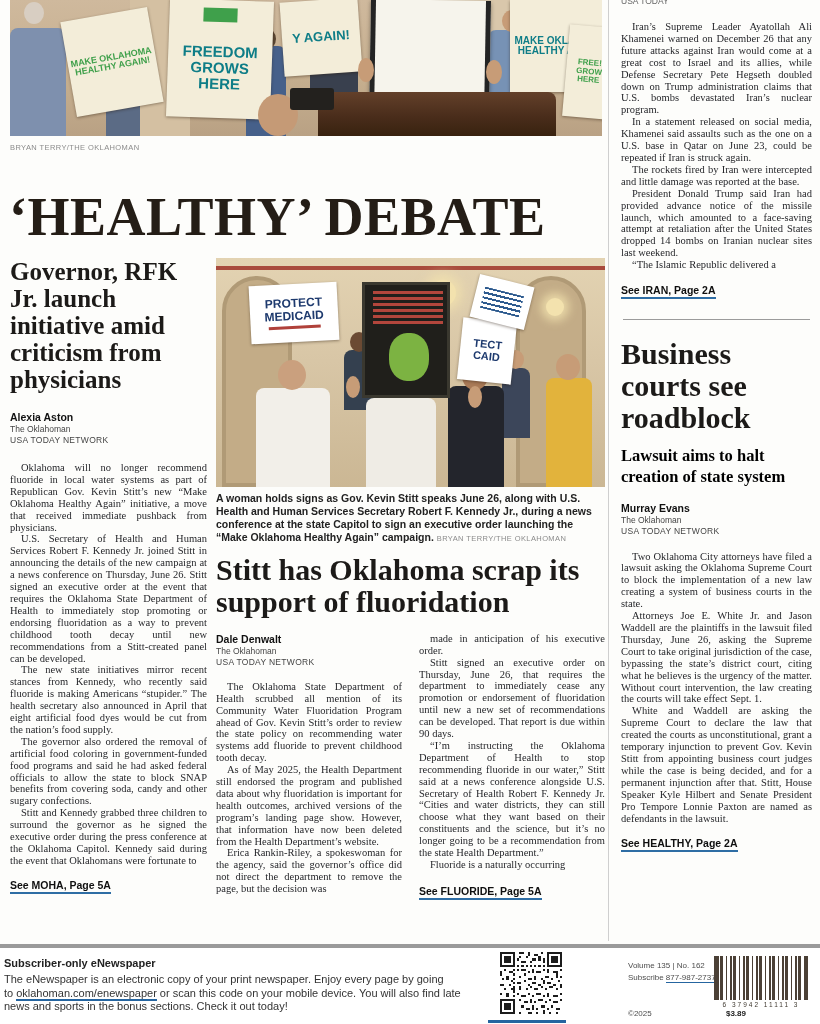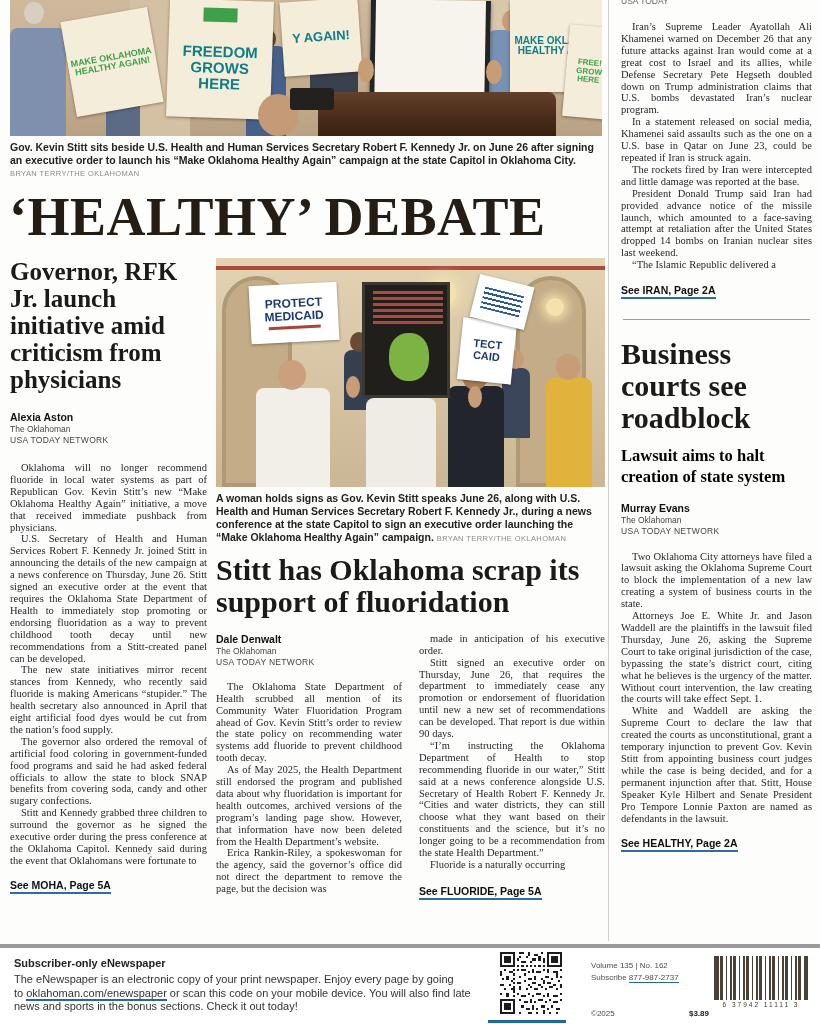--- a/index.html
+++ b/index.html
@@ -121,21 +121,20 @@
     <div class="head" style="left:476px;top:60px;width:16px;height:24px;"></div>
 
     <div class="abs" style="left:308px;top:92px;width:238px;height:44px;border-radius:8px 8px 0 0;
                 background:linear-gradient(180deg,#63402a 0%,#4a2d1b 55%,#38220f 100%);"></div>
 
     <div class="head" style="left:248px;top:94px;width:40px;height:42px;background:#c59a76;"></div>
     <div class="abs" style="left:280px;top:88px;width:44px;height:22px;background:#23211e;border-radius:3px;"></div>
   </div>
 
   <div class="abs" style="left:10px; top:141px; width:592px;">
-    <div class="caption">Gov. Kevin Stitt sits beside U.S. Health and Human Services Secretary Robert F. Kennedy Jr. on June 26 after signing an executive order to launch his “Make Oklahoma Healthy Again” campaign at the state Capitol in Oklahoma City.</div>
     <div class="credit" style="margin-top:2px;">BRYAN TERRY/THE OKLAHOMAN</div>
   </div>
 
   <div class="abs" style="left:9px; top:186px; width:600px;">
     <div id="main-headline">‘HEALTHY’ DEBATE</div>
   </div>
 
   <div class="abs" style="left:10px; top:258px; width:197px; height:684px; overflow:hidden;">
     <h2 class="art-head" style="font-size:25px; line-height:1.08; margin-bottom:18px;">Governor, RFK Jr. launch initiative amid criticism from physicians</h2>
     <div class="byline" style="margin-bottom:16px;">
@@ -255,21 +254,21 @@
     </div>
     <div class="body-text">
       <p>Two Oklahoma City attorneys have filed a lawsuit asking the Oklahoma Supreme Court to block the implementation of a new law creating a system of business courts in the state.</p>
       <p>Attorneys Joe E. White Jr. and Jason Waddell are the plaintiffs in the lawsuit filed Thursday, June 26, asking the Supreme Court to take original jurisdiction of the case, bypassing the state’s district court, citing what he believes is the urgency of the matter. Without court intervention, the law creating the courts will take effect Sept. 1.</p>
       <p>White and Waddell are asking the Supreme Court to declare the law that created the courts as unconstitutional, grant a temporary injunction to prevent Gov. Kevin Stitt from appointing business court judges while the case is being decided, and for a permanent injunction after that. Stitt, House Speaker Kyle Hilbert and Senate President Pro Tempore Lonnie Paxton are named as defendants in the lawsuit.</p>
     </div>
     <a class="jumpline" style="margin-top:13px;">See HEALTHY, Page 2A</a>
   </div>
 
   <div id="page-footer">
-    <div class="abs" style="left:14px; top:9px; width:462px;">
+    <div class="abs" style="left:4px; top:9px; width:462px;">
       <div id="footer-heading">Subscriber-only eNewspaper</div>
       <p id="footer-text"><span>The eNewspaper is an electronic copy of your print newspaper. Enjoy every page by going to</span><a class="blue-link">oklahoman.com/enewspaper</a><span>or scan this code on your mobile device. You will also find late news and sports in the bonus sections. Check it out today!</span></p>
     </div>
 
     <div class="abs" style="left:500px; top:4px; width:62px; height:62px;">
       <svg viewBox="0 0 29 29" width="62" height="62" shape-rendering="crispEdges">
         <rect width="29" height="29" fill="#fff"></rect>
         <g fill="#1c1c1c">
           <rect x="0" y="0" width="7" height="7"></rect>
             <rect x="22" y="0" width="7" height="7"></rect>
@@ -280,21 +279,21 @@
           <rect x="2" y="2" width="3" height="3" fill="#1c1c1c"></rect>
         <rect x="23" y="1" width="5" height="5" fill="#fff"></rect>
           <rect x="24" y="2" width="3" height="3" fill="#1c1c1c"></rect>
         <rect x="1" y="23" width="5" height="5" fill="#fff"></rect>
           <rect x="2" y="24" width="3" height="3" fill="#1c1c1c"></rect>
         <path fill="#1c1c1c" d="M8 6h1v1H8zM10 6h1v1h-1zM12 6h1v1h-1zM14 6h1v1h-1zM16 6h1v1h-1zM18 6h1v1h-1zM20 6h1v1h-1zM6 8h1v1H6zM6 10h1v1H6zM6 12h1v1H6zM6 14h1v1H6zM6 16h1v1H6zM6 18h1v1H6zM6 20h1v1H6zM9 0h2v1H9zM13 0h1v2h-1zM16 1h2v1h-2zM19 0h1v1h-1zM9 2h1v1H9zM12 2h1v1h-1zM15 3h2v1h-2zM18 2h1v2h-1zM10 4h2v1h-2zM14 4h1v1h-1zM20 3h1v2h-1zM8 3h1v1H8zM0 9h1v2H0zM2 8h1v1H2zM4 9h2v1H4zM1 12h1v1H1zM3 11h1v2H3zM5 13h1v1H5zM0 15h2v1H0zM4 15h1v1H4zM2 17h1v1H2zM5 17h2v1H5zM0 19h1v1H0zM3 19h1v2H3zM6 20h1v1H6zM8 8h1v1H8zM10 8h2v1h-2zM13 9h1v1h-1zM15 8h1v2h-1zM17 9h2v1h-2zM20 8h1v1h-1zM22 8h1v2h-1zM25 9h2v1h-2zM28 8h1v1h-1zM9 11h1v1H9zM11 10h1v1h-1zM13 12h2v1h-2zM16 11h1v2h-1zM19 12h1v1h-1zM21 11h2v1h-2zM24 12h1v1h-1zM26 10h1v2h-1zM28 11h1v1h-1zM8 14h2v1H8zM11 13h1v1h-1zM13 15h1v1h-1zM15 14h2v1h-2zM18 15h1v1h-1zM20 13h1v2h-1zM22 14h2v1h-2zM25 15h1v1h-1zM27 13h1v1h-1zM9 16h1v2H9zM12 17h1v1h-1zM14 16h1v1h-1zM16 17h2v1h-2zM19 16h1v1h-1zM21 17h1v1h-1zM23 16h2v1h-2zM26 17h1v1h-1zM28 15h1v2h-1zM8 19h1v1H8zM10 20h2v1h-2zM13 19h1v1h-1zM15 20h1v1h-1zM17 19h2v1h-2zM20 20h1v1h-1zM22 19h1v2h-1zM25 20h2v1h-2zM28 19h1v1h-1zM9 22h1v1H9zM11 23h2v1h-2zM14 22h1v2h-1zM16 23h1v1h-1zM18 22h2v1h-2zM21 23h1v1h-1zM23 22h1v1h-1zM25 23h2v1h-2zM28 22h1v1h-1zM10 25h1v1h-1zM12 26h2v1h-2zM15 25h1v2h-1zM17 26h1v1h-1zM19 25h2v1h-2zM22 26h1v1h-1zM24 25h1v1h-1zM26 26h2v1h-2zM9 28h1v1H9zM13 28h2v1h-2zM17 28h1v1h-1zM20 27h1v2h-1zM23 28h1v1h-1zM26 28h1v1h-1z"></path>
       </svg>
     </div>
     <div class="abs" style="left:488px; top:72px; width:78px; height:3px; background:#2565a0;"></div>
 
-    <div class="abs" style="left:591px; top:12px; width:118px;">
+    <div class="abs" style="left:628px; top:12px; width:118px;">
       <div class="meta-line">Volume 135 | No. 162</div>
       <div class="meta-line">
         <span>Subscribe</span>
         <a class="phone-link">877-987-2737</a>
       </div>
       <div class="meta-line" style="display:flex; justify-content:space-between;margin-top:24px;">
         <span>©2025</span>
         <span style="font-weight:bold; color:#222;">$3.89</span>
       </div>
     </div>

